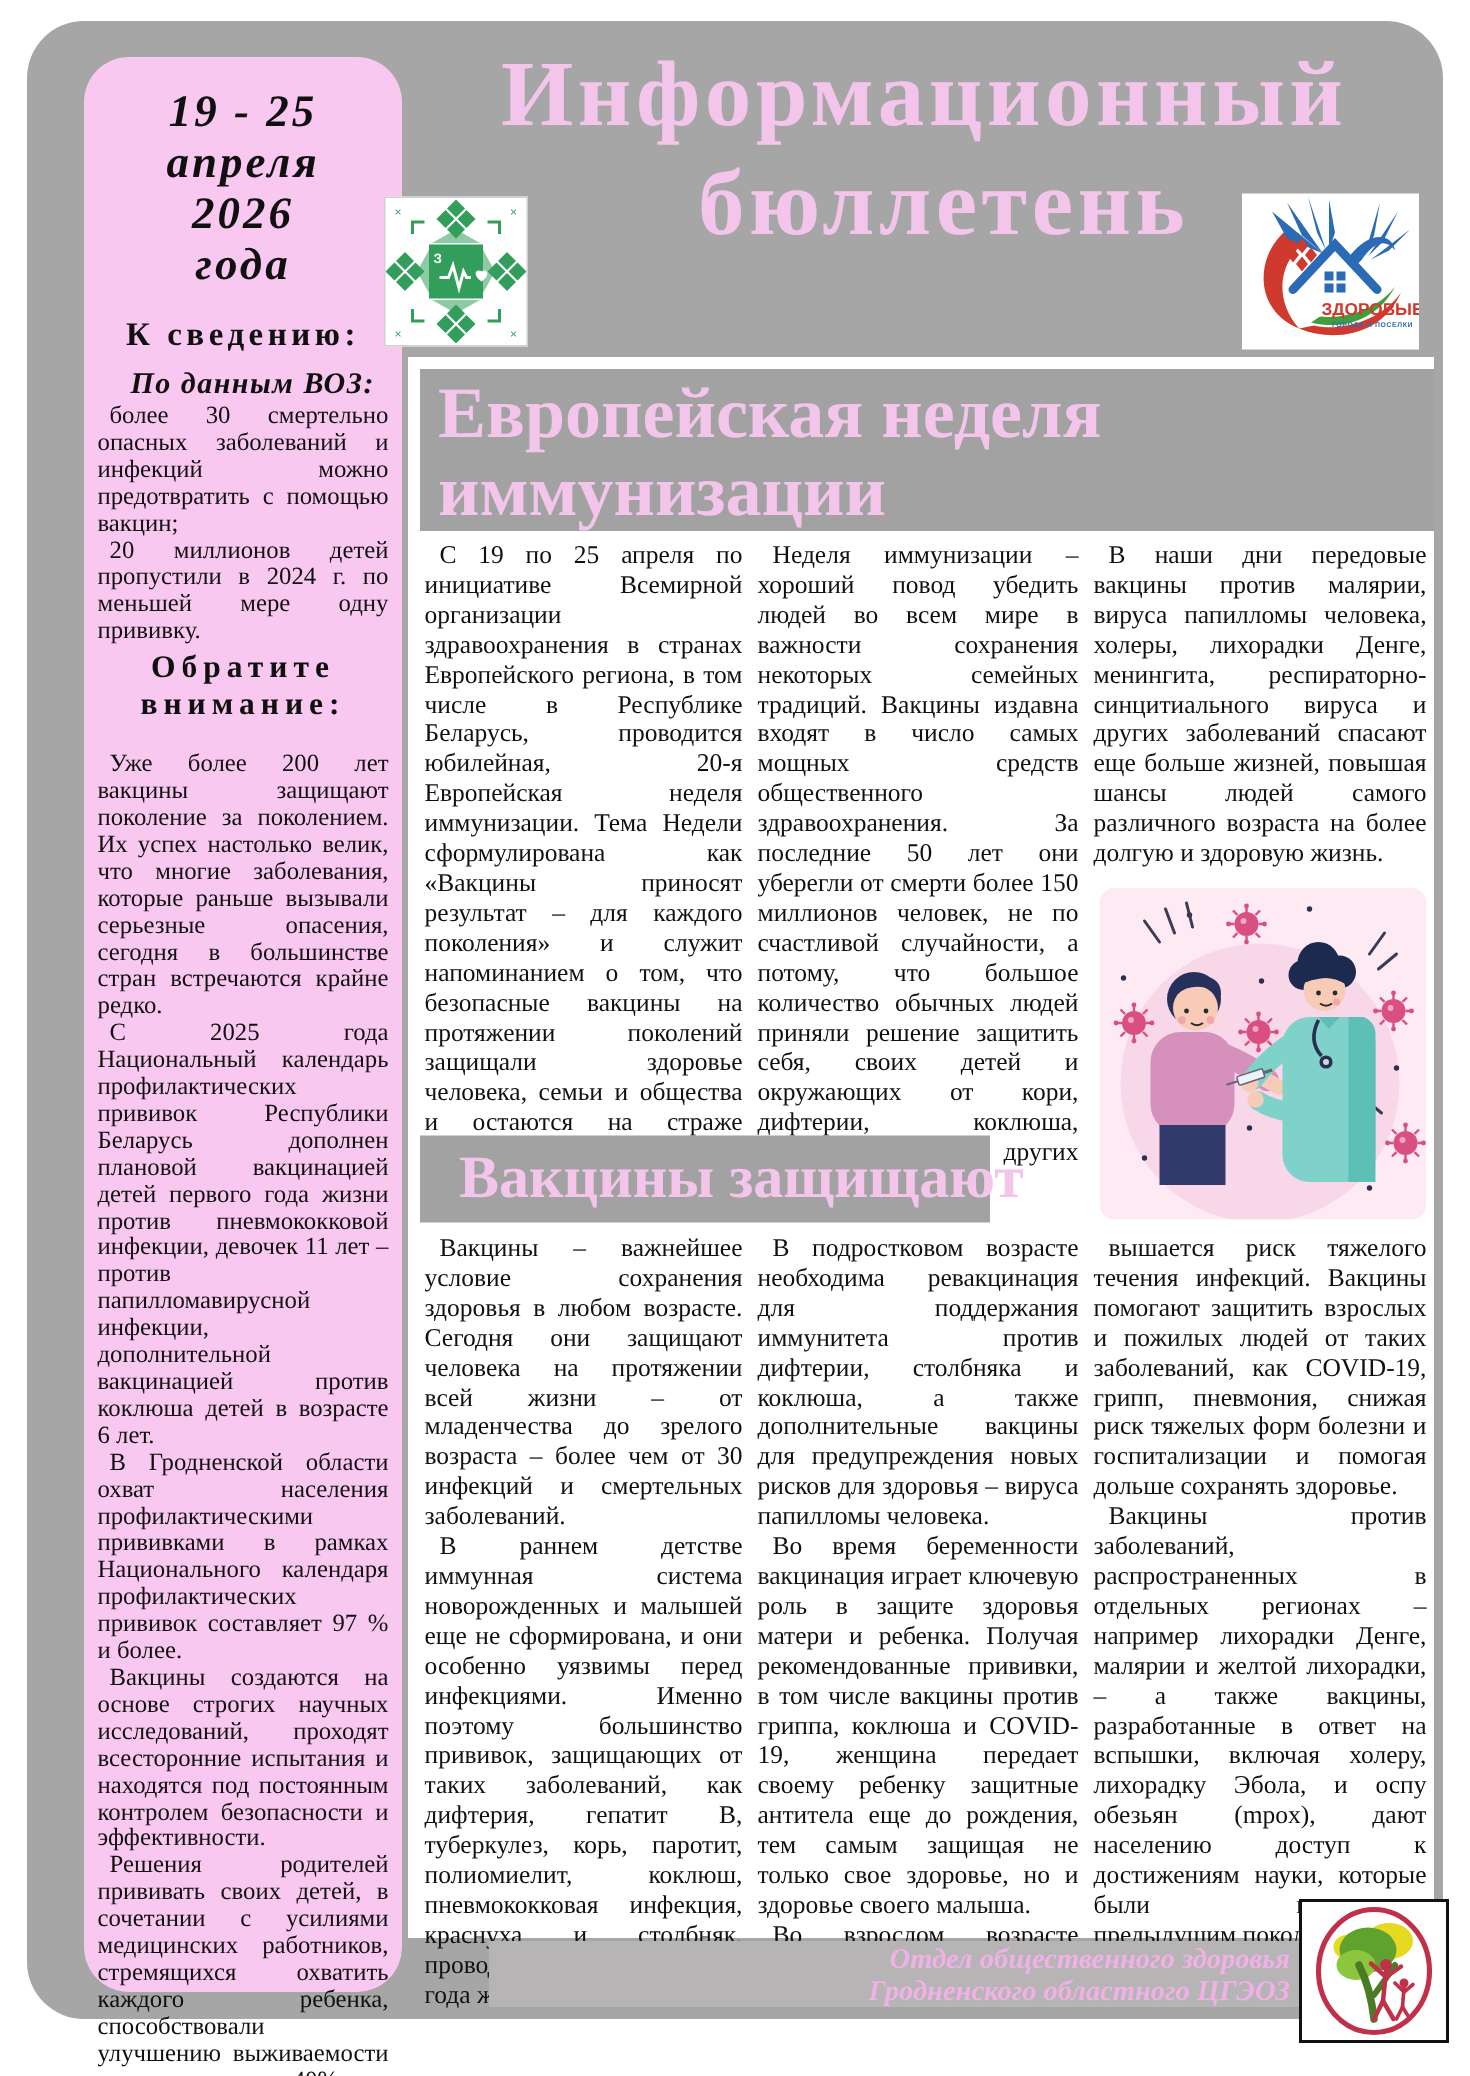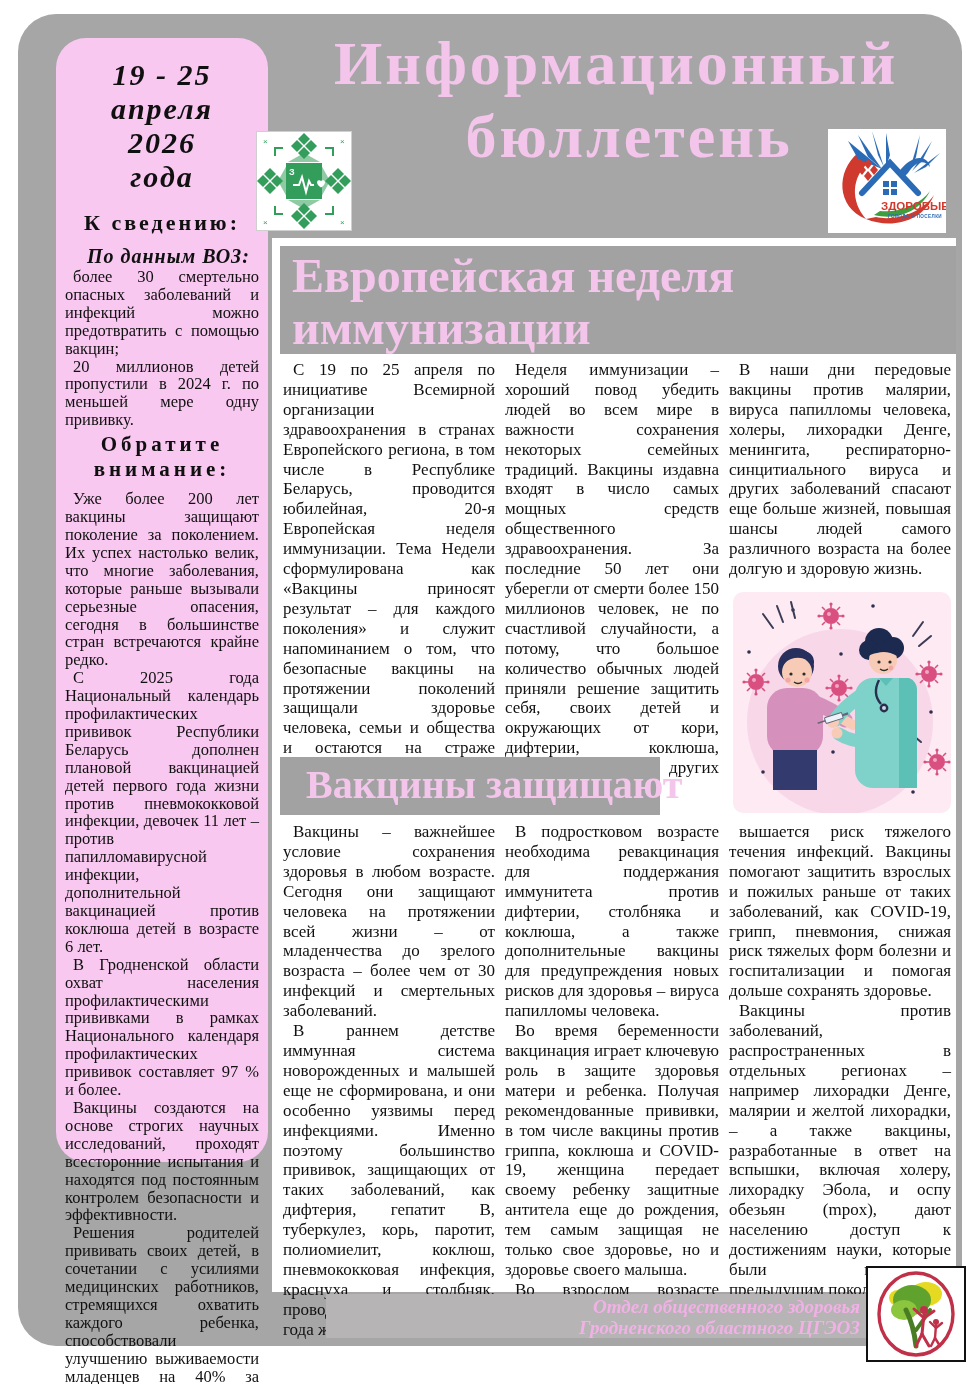--- a/index.html
+++ b/index.html
@@ -15,29 +15,29 @@
   body{
     width:980px;height:1384px;position:relative;background:#ffffff;
     font-family:"Liberation Serif","DejaVu Serif",serif;color:var(--text-black);
     overflow:hidden;
   }
   .frame{position:absolute;left:18px;top:14px;width:944px;height:1332px;
     background:var(--page-grey);border-radius:38px;}
   .white-area{position:absolute;left:272px;top:238px;width:684px;height:1054px;background:#fff;}
 
   
-  .sidebar{position:absolute;left:56px;top:38px;width:212px;height:1124px;
+  .sidebar{position:absolute;left:56px;top:38px;width:212px;height:1290px;
     background:var(--sidebar-pink);border-radius:30px;padding:10px 9px;box-sizing:border-box;}
   .date{font-size:30px;line-height:34px;font-weight:bold;font-style:italic;
     text-align:center;margin:10px 0 0;white-space:pre-line;letter-spacing:2px;}
   .note-h{font-size:22px;text-align:center;font-weight:bold;letter-spacing:3px;margin:16px 0 0;}
   .who-h{font-size:20px;font-weight:bold;font-style:italic;margin:9px 0 0;text-indent:22px;letter-spacing:1px;}
   .sb{font-size:16.5px;line-height:17.9px;text-align:justify;margin:0;text-indent:8px;}
   .att-h{font-size:21px;text-align:center;font-weight:bold;letter-spacing:4px;line-height:25px;
-    margin:3px 0 8px;white-space:pre-line;}
+    margin:3px 0 18px;white-space:pre-line;}
   .b{font-weight:normal;}
 
   
   .mast{position:absolute;left:334px;top:28px;color:var(--title-pink);font-weight:bold;}
   .mt1{font-size:62px;line-height:70px;letter-spacing:3px;}
   .mt2{font-size:62px;line-height:64px;margin:6px 0 0 26px;letter-spacing:3px;text-align:center;}
 
   
   .h1box{position:absolute;left:280px;top:246px;width:676px;height:108px;background:var(--heading-grey);}
   .h1box .ht{font-size:48px;line-height:52px;font-weight:bold;color:var(--title-pink);
@@ -286,21 +286,21 @@
 <div class="acol a2c1">
   <p><span>Вакцины – важнейшее условие сохранения здоровья в любом возрасте. Сегодня они защищают человека на протяжении всей жизни – от младенчества до зрелого возраста – более чем от 30 инфекций и смертельных заболеваний.</span></p>
   <p><span class="b">В раннем детстве</span><span> иммунная система новорожденных и малышей еще не сформирована, и они особенно уязвимы перед инфекциями. Именно поэтому большинство прививок, защищающих от таких заболеваний, как дифтерия, гепатит В, туберкулез, корь, паротит, полиомиелит, коклюш, пневмококковая инфекция, краснуха и столбняк, проводится в первые два года жизни.</span></p>
 </div>
 <div class="acol a2c2">
   <p><span class="b">В подростковом возрасте</span><span> необходима ревакцинация для поддержания иммунитета против дифтерии, столбняка и коклюша, а также дополнительные вакцины для предупреждения новых рисков для здоровья – вируса папилломы человека.</span></p>
   <p><span class="b">Во время беременности</span><span> вакцинация играет ключевую роль в защите здоровья матери и ребенка. Получая рекомендованные прививки, в том числе вакцины против гриппа, коклюша и COVID-19, женщина передает своему ребенку защитные антитела еще до рождения, тем самым защищая не только свое здоровье, но и здоровье своего малыша.</span></p>
   <p><span class="b">Во взрослом возрасте</span><span> иммунная защита организма постепенно снижается и по-</span></p>
 </div>
 <div class="acol a2c3">
-  <p><span>вышается риск тяжелого течения инфекций. Вакцины помогают защитить взрослых и пожилых раньше от таких заболеваний, как COVID-19, грипп, пневмония, снижая риск тяжелых форм болезни и госпитализации и помогая дольше сохранять здоровье.</span></p>
+  <p><span>вышается риск тяжелого течения инфекций. Вакцины помогают защитить взрослых и пожилых людей от таких заболеваний, как COVID-19, грипп, пневмония, снижая риск тяжелых форм болезни и госпитализации и помогая дольше сохранять здоровье.</span></p>
   <p><span>Вакцины против заболеваний, распространенных в отдельных регионах – например лихорадки Денге, малярии и желтой лихорадки, – а также вакцины, разработанные в ответ на вспышки, включая холеру, лихорадку Эбола, и оспу обезьян (mpox), дают населению доступ к достижениям науки, которые были недоступны предыдущим поколениям.</span></p>
 </div>
 
 <footer class="fbar">
   <div class="ftext">Отдел общественного здоровья
 Гродненского областного ЦГЭОЗ</div>
 </footer>
 
 <div class="blogo">
   <svg width="96" height="92" viewBox="0 0 96 92">

